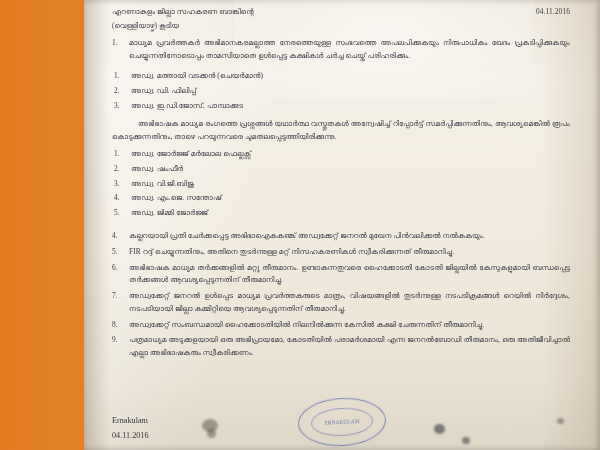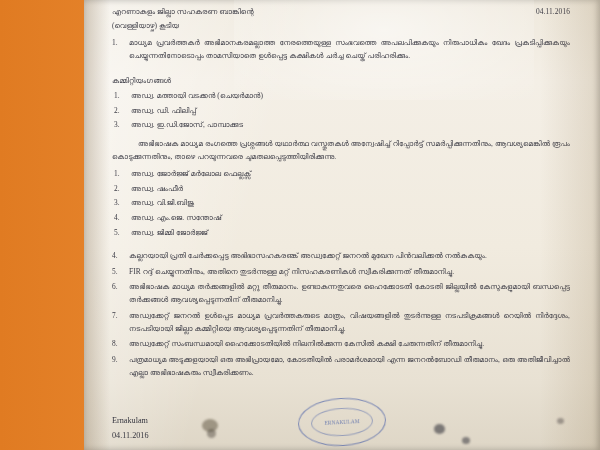--- a/index.html
+++ b/index.html
@@ -162,21 +162,20 @@
 
       <div class="spacer-sm"></div>
 
       <div class="num-item">
         <span class="n">1.</span>
         <span class="t">മാധ്യമ പ്രവർത്തകർ അഭിമാനകരമല്ലാത്ത നേരത്തെയുള്ള സംഭവത്തെ അപലപിക്കുകയും നിരുപാധികം ഖേദം പ്രകടിപ്പിക്കുകയും ചെയ്യുന്നതിനോടൊപ്പം താമസിയാതെ ഉൾപ്പെട്ട കക്ഷികൾ ചർച്ച ചെയ്ത് പരിഹരിക്കും.</span>
       </div>
 
       <div class="spacer-sm"></div>
 
-      <div class="sub-head">കമ്മിറ്റിയംഗങ്ങൾ</div>
       <div class="list-sub">
         <div class="num-item tight">
           <span class="n">1.</span>
           <span class="t">അഡ്വ. മത്തായി വടക്കൻ (ചെയർമാൻ)</span>
         </div>
         <div class="num-item tight">
           <span class="n">2.</span>
           <span class="t">അഡ്വ. ഡി. ഫിലിപ്പ്</span>
         </div>
         <div class="num-item tight">
@@ -212,21 +211,21 @@
         </div>
       </div>
 
       <div class="spacer-sm"></div>
 
 
       <div class="spacer-sm"></div>
 
       <div class="num-item">
         <span class="n">4.</span>
-        <span class="t">കല്ലറയായി പ്രതി ചേർക്കപ്പെട്ട അഭിഭാസഹകരണ്ക് അഡ്വക്കേറ്റ് ജനറൽ മുഖേന പിൻവലിക്കൽ നൽകുകയും.</span>
+        <span class="t">കല്ലറയായി പ്രതി ചേർക്കപ്പെട്ട അഭിഭാഐകകണ്ക് അഡ്വക്കേറ്റ് ജനറൽ മുഖേന പിൻവലിക്കൽ നൽകുകയും.</span>
       </div>
       <div class="num-item">
         <span class="n">5.</span>
         <span class="t">FIR റദ്ദ് ചെയ്യുന്നതിനും, അതിനെ തുടർന്നുള്ള മറ്റ് നിസഹകരണികൾ സ്വീകരിക്കുന്നത് തീരുമാനിച്ചു.</span>
       </div>
       <div class="num-item">
         <span class="n">6.</span>
         <span class="t">അഭിഭാഷക മാധ്യമ തർക്കങ്ങളിൽ മറ്റു തീരുമാനം. ഉണ്ടാകുന്നതുവരെ ഹൈക്കോടതി കോടതി ജില്ലയിൽ കേസുകളുമായി ബന്ധപ്പെട്ട തർക്കങ്ങൾ ആവശ്യപ്പെടുന്നതിന് തീരുമാനിച്ചു.</span>
       </div>
       <div class="num-item">

